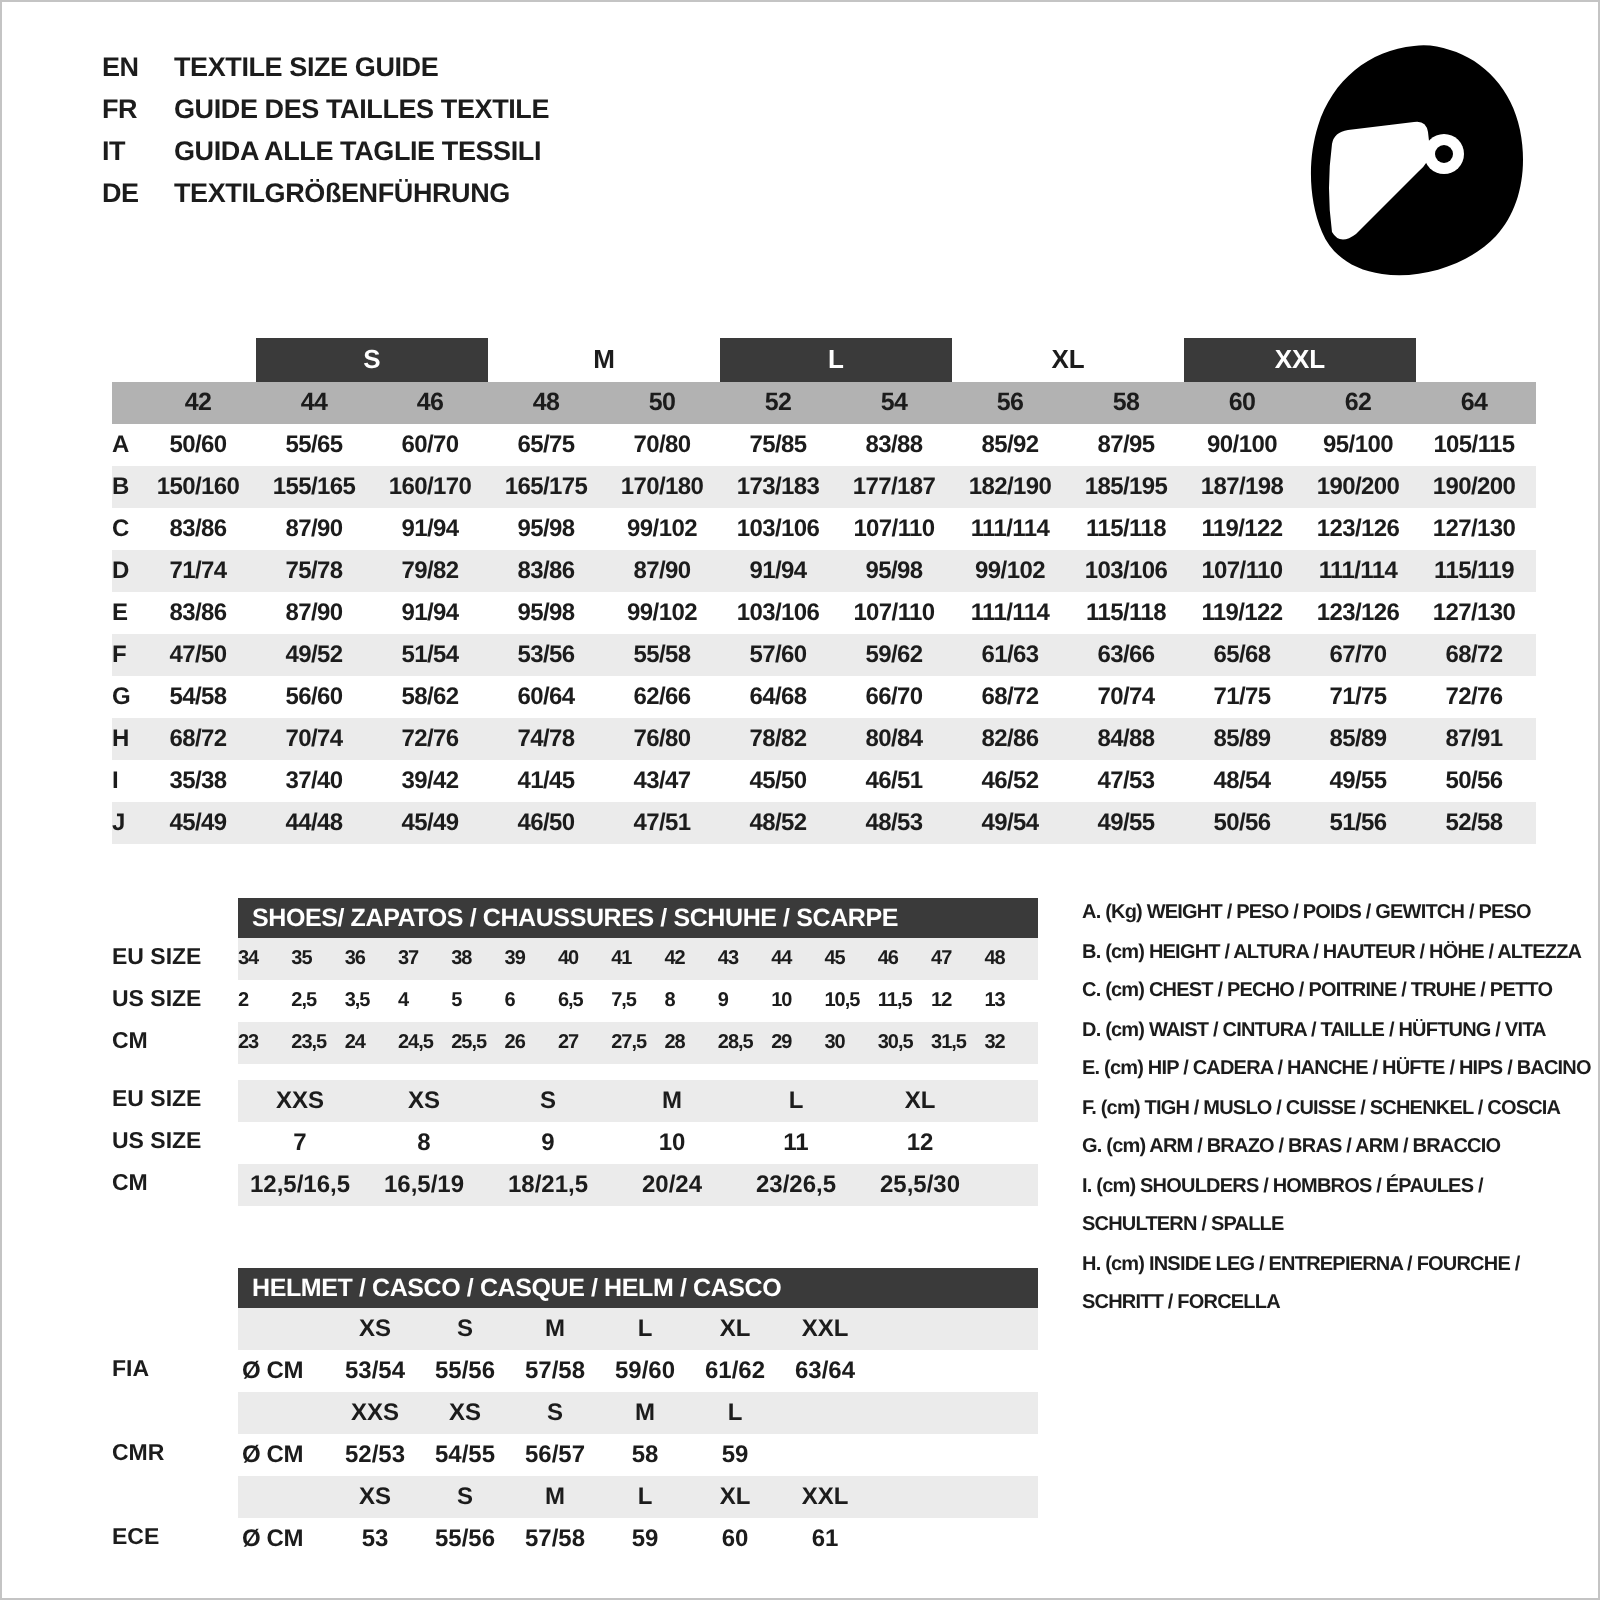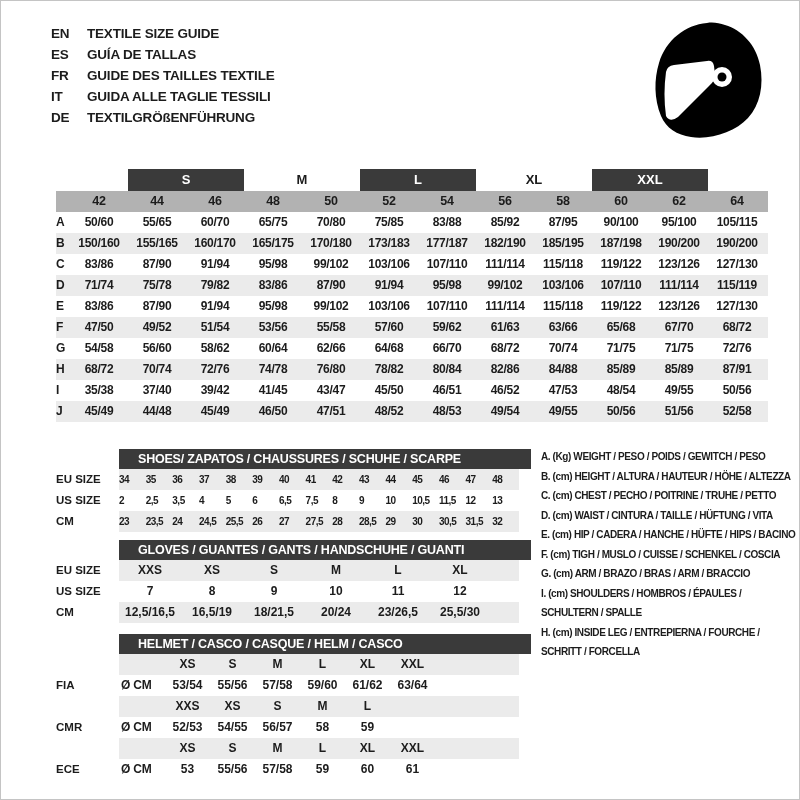--- a/index.html
+++ b/index.html
@@ -28,45 +28,41 @@
   .sizes-row .spacer14 { width:14px; }
   .sizes-row .cell { width:58px; text-align:center; line-height:21px; font-size:12.5px; }
   .trow { display:flex; height:21px; }
   .trow.even { background:var(--stripe-gray); }
   .trow .letter { width:14px; line-height:21px; font-size:12px; }
   .trow .vals { display:flex; flex:1;align-items:center; }
   .trow .vals .cell { width:58px; text-align:center; line-height:21px; }
   
   .sub-block { position:absolute; left:55px; width:463px; }
   .sub-header { margin-left:63px; width:393px; height:20px; background:var(--band-dark); color:#fff;
-                line-height:20px; padding-left:19px; font-size:12.5px; letter-spacing:-0.2px; }
+                line-height:20px; padding-left:7px; font-size:12.5px; letter-spacing:-0.2px; }
   .sub-row { display:flex; height:21px; }
   .sub-row .rlabel { width:63px; line-height:21px; font-size:11.5px; }
   .sub-row .vals { width:400px; display:flex; }
   .sub-row.shaded .vals { background:var(--stripe-gray); }
   .shoes .vals .cell { width:26.66px; line-height:21px; font-size:10px; letter-spacing:-0.5px; }
   .gloves .vals .cell { width:62px; text-align:center; line-height:21px; font-size:12px; }
   .helmet .vals .unit { width:46px; line-height:21px; font-size:12px; letter-spacing:-0.2px; padding-left:2px; box-sizing:border-box; }
   .helmet .vals .cell { width:45px; text-align:center; line-height:21px; font-size:12px; }
   
   .legend { position:absolute; left:540px; top:446px; width:256px; font-size:10px; line-height:19.5px; letter-spacing:-0.4px; }
 </style>
 </head>
 <body>
 
 <div id="canvas">
 
   <div class="lang-block">
     <div class="lang-row">
       <span class="lang-code">EN</span>
       <span class="lang-title">TEXTILE SIZE GUIDE</span>
-    </div>
-    <div class="lang-row">
-      <span class="lang-code">ES</span>
-      <span class="lang-title">GUÍA DE TALLAS</span>
     </div>
     <div class="lang-row">
       <span class="lang-code">FR</span>
       <span class="lang-title">GUIDE DES TAILLES TEXTILE</span>
     </div>
     <div class="lang-row">
       <span class="lang-code">IT</span>
       <span class="lang-title">GUIDA ALLE TAGLIE TESSILI</span>
     </div>
     <div class="lang-row">
@@ -342,21 +338,20 @@
           <div class="cell">29</div>
           <div class="cell">30</div>
           <div class="cell">30,5</div>
           <div class="cell">31,5</div>
           <div class="cell">32</div>
         </div>
     </div>
   </div>
 
   <div class="sub-block gloves" style="top:539px">
-    <div class="sub-header">GLOVES / GUANTES / GANTS / HANDSCHUHE / GUANTI</div>
     <div class="sub-row shaded">
       <div class="rlabel">EU SIZE</div>
       <div class="vals">
           <div class="cell">XXS</div>
           <div class="cell">XS</div>
           <div class="cell">S</div>
           <div class="cell">M</div>
           <div class="cell">L</div>
           <div class="cell">XL</div>
         </div>

